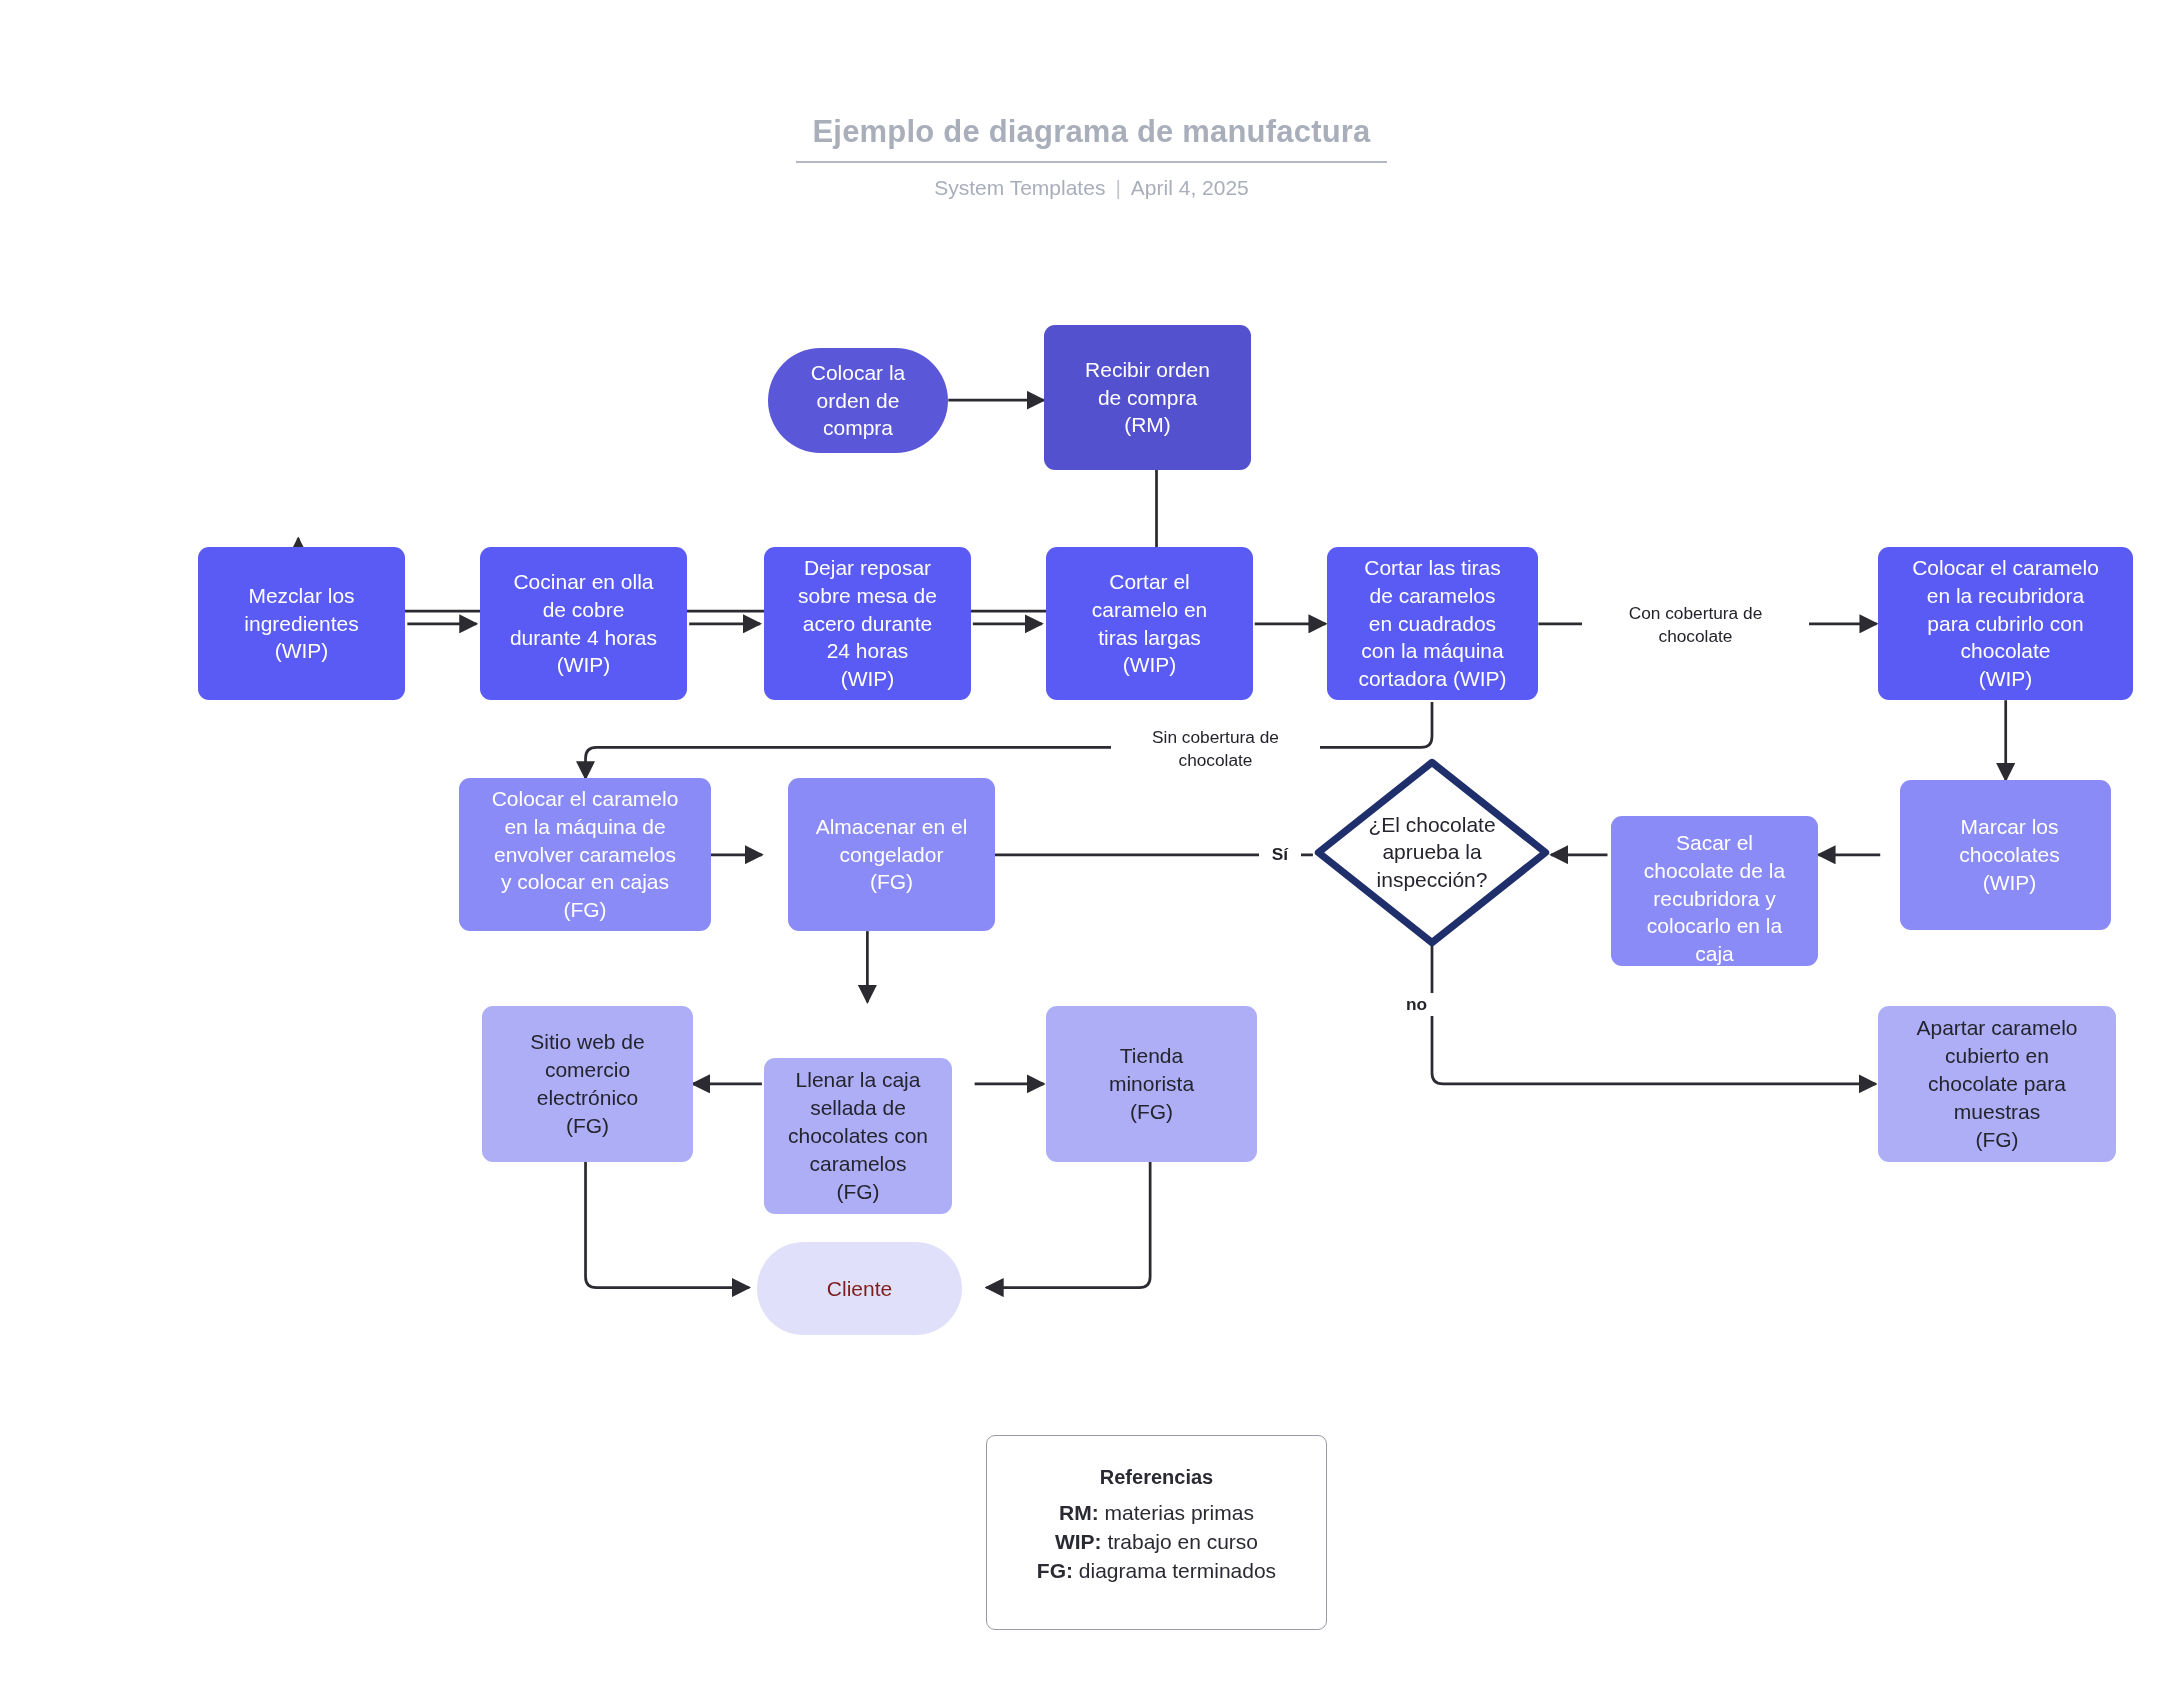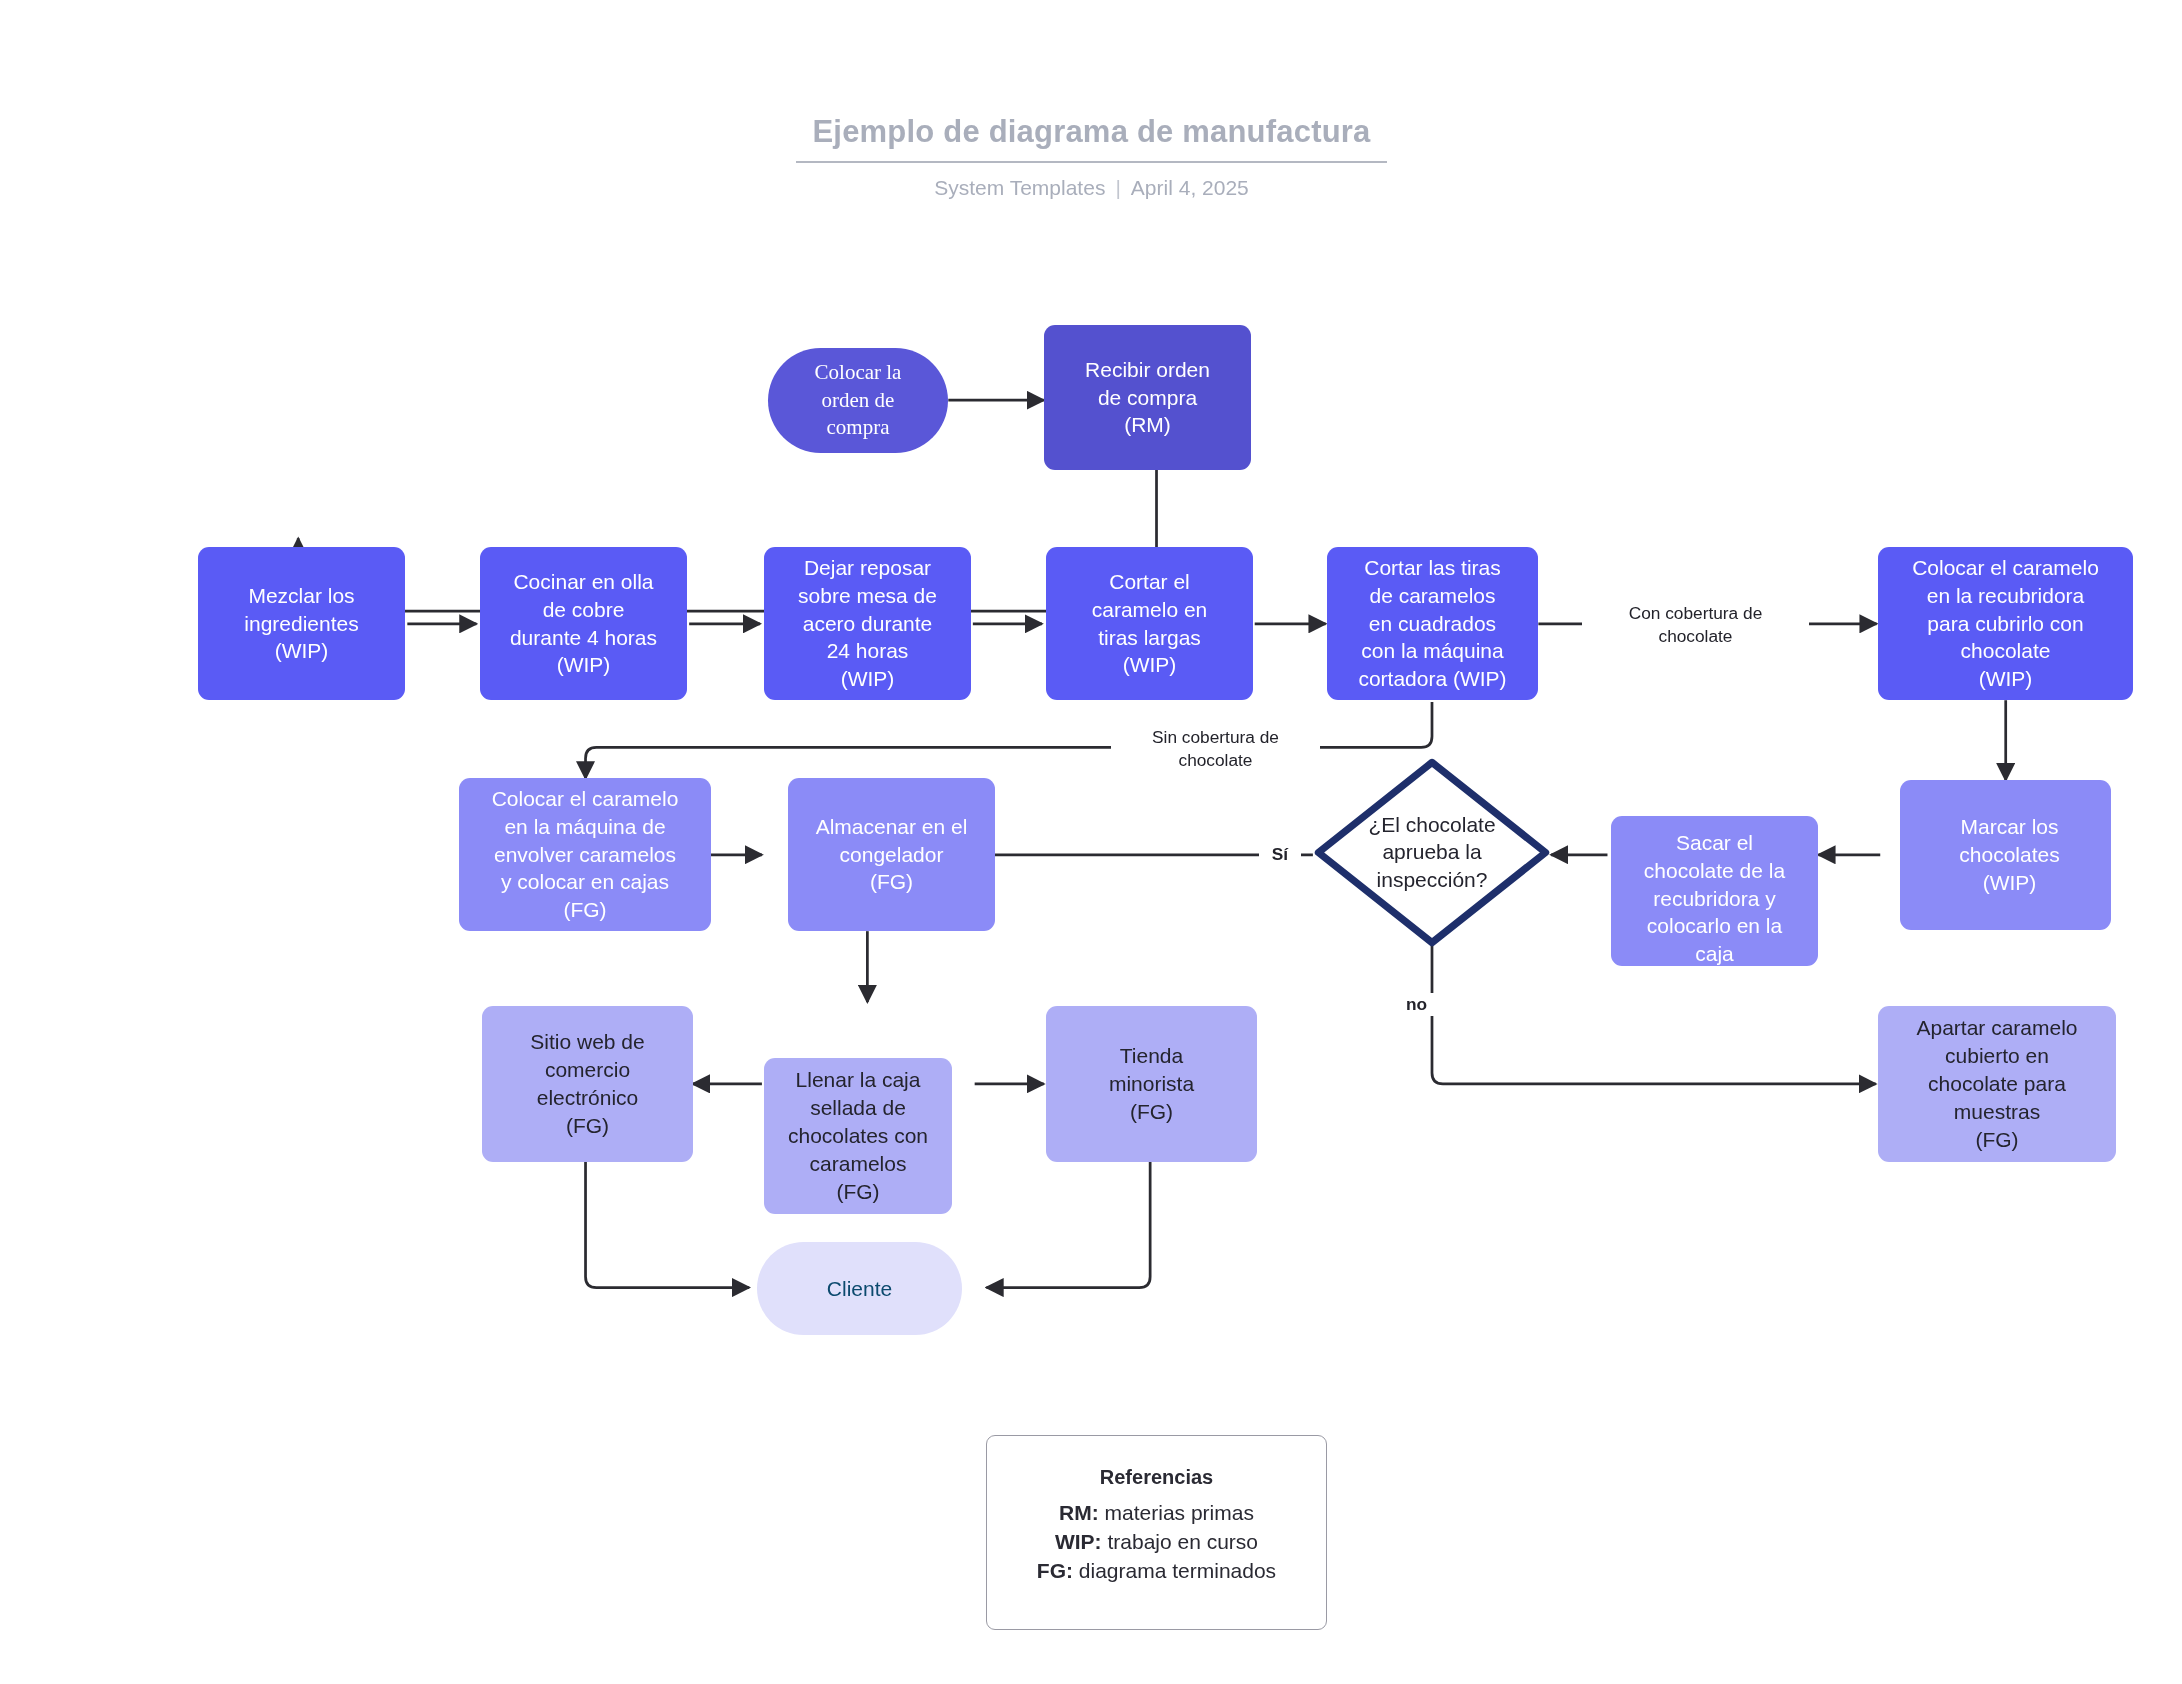--- a/index.html
+++ b/index.html
@@ -83,26 +83,26 @@
   .node .lbl { width: 100%; padding: 0 7.3px; }
 
   .shape-process {
     border-radius: 11px;
   }
   .shape-terminal {
     border-radius: 91px;
   }
 
   
-  .tier-start { background: #5a57d8; color: #ffffff; font-family: Liberation Serif, serif; }
+  .tier-start { background: #5a57d8; color: #ffffff; }
   .tier-rm    { background: #5451cf; color: #ffffff; }
   .tier-wip   { background: #5a5bf5; color: #ffffff; }
   .tier-wip2  { background: #8b8bf7; color: #ffffff; }
   .tier-fg    { background: #aeaef6; color: #24242e; }
-  .tier-client{ background: #e0e0fb; color: #0c4a6e; }
+  .tier-client{ background: #e0e0fb; color: #7f1d1d; }
 
   .node.overflow-clip {
     align-items: flex-start;
     overflow: hidden;
     padding-top: 12.7px;
   }
 
   
   .decision {
     position: absolute;

